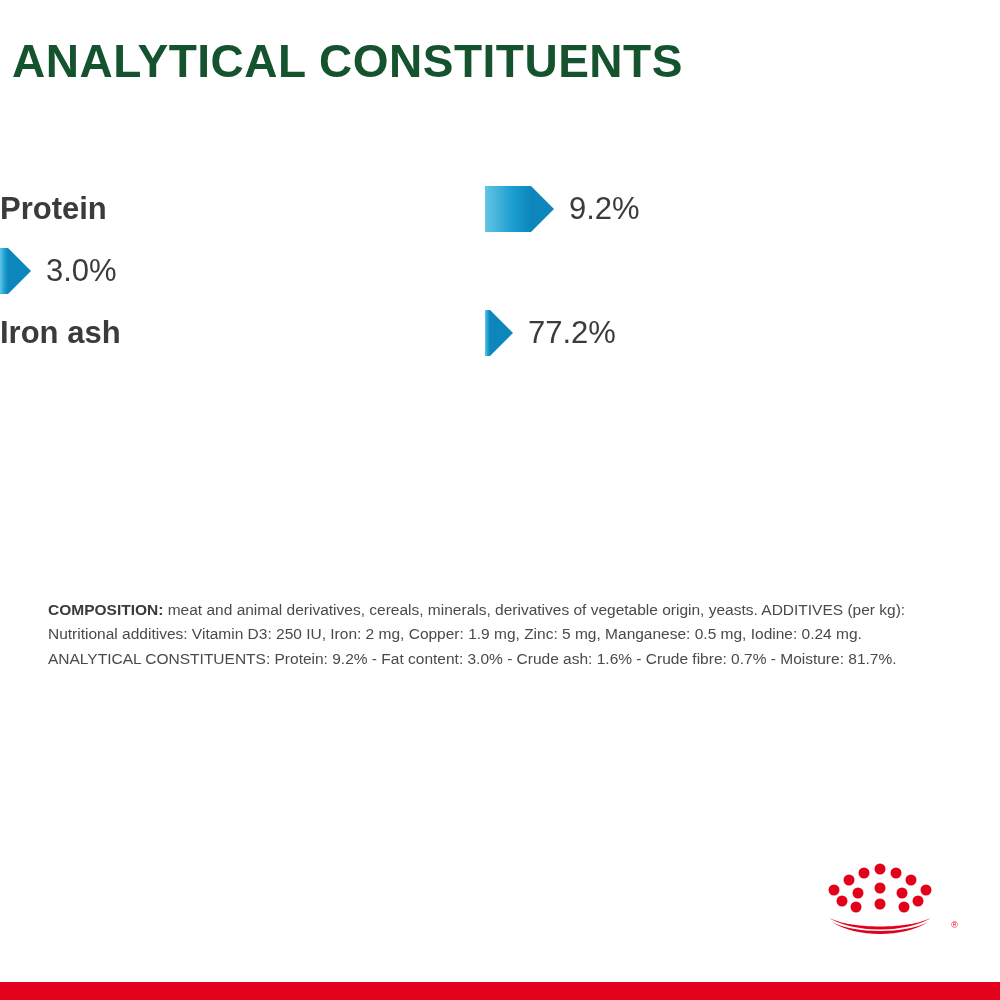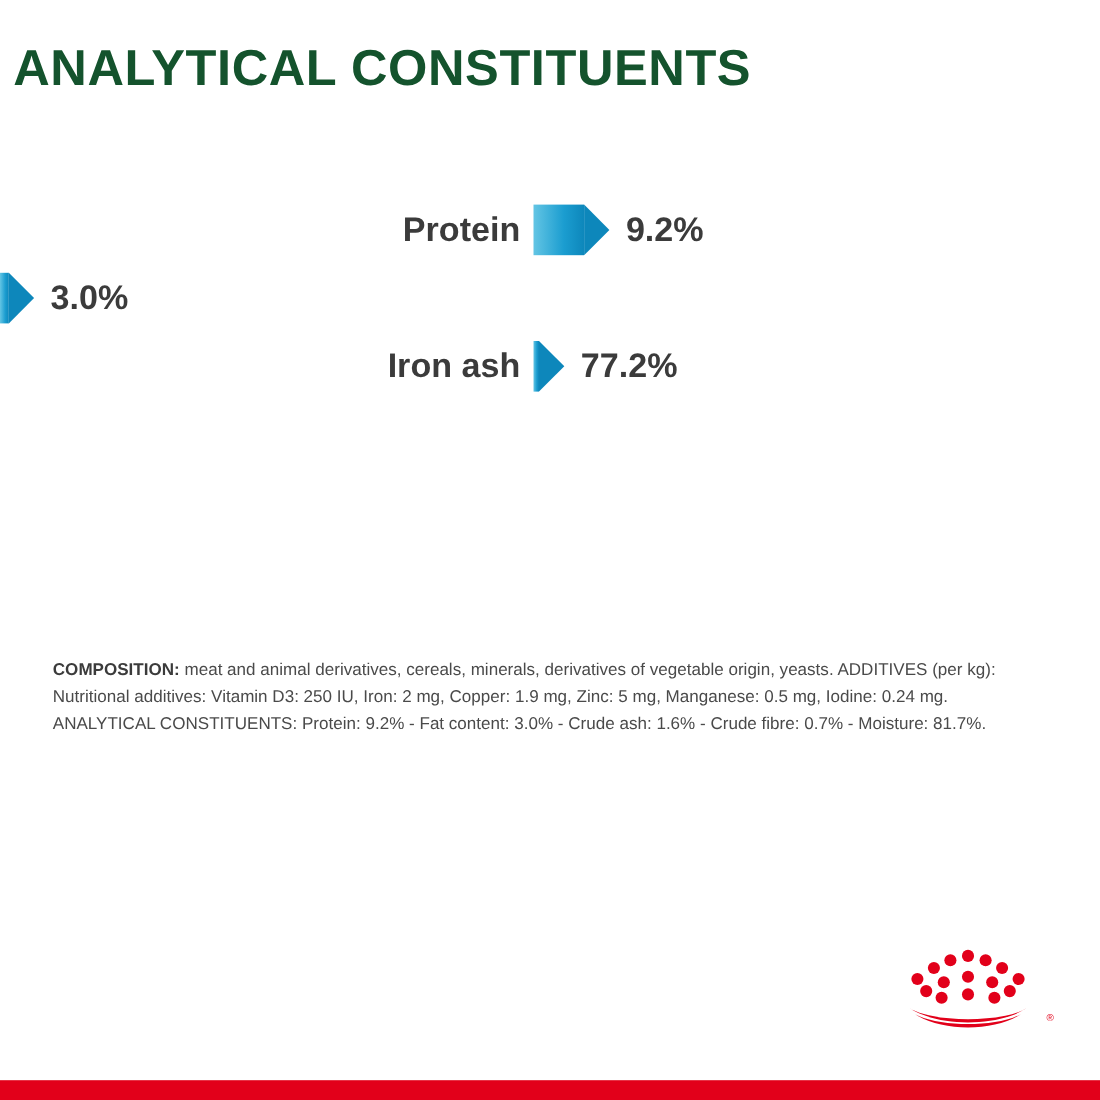--- a/index.html
+++ b/index.html
@@ -43,21 +43,21 @@
     width: 1000px;
   }
   .row {
     display: flex;
     align-items: center;
     height: 62px;
     position: relative;
   }
   .row-label {
     width: 485px;
-    text-align: right;
+    text-align: left;
     padding-right: 12px;
     box-sizing: border-box;
     font-size: 31px;
     font-weight: 600;
     color: #3b3b3b;
     white-space: nowrap;
   }
   .bar-wrap {
     position: relative;
     height: 46px;
@@ -77,21 +77,21 @@
     top: 0;
     right: -23px;
     width: 0;
     height: 0;
     border-top: 23px solid transparent;
     border-bottom: 23px solid transparent;
     border-left: 23px solid #0d87bb;
   }
   .row-value {
     font-size: 31px;
-    font-weight: 700;
+    font-weight: 400;
     color: #3b3b3b;
     margin-left: 38px;
     white-space: nowrap;
   }
 
   
   .composition {
     position: absolute;
     top: 598px;
     left: 48px;

